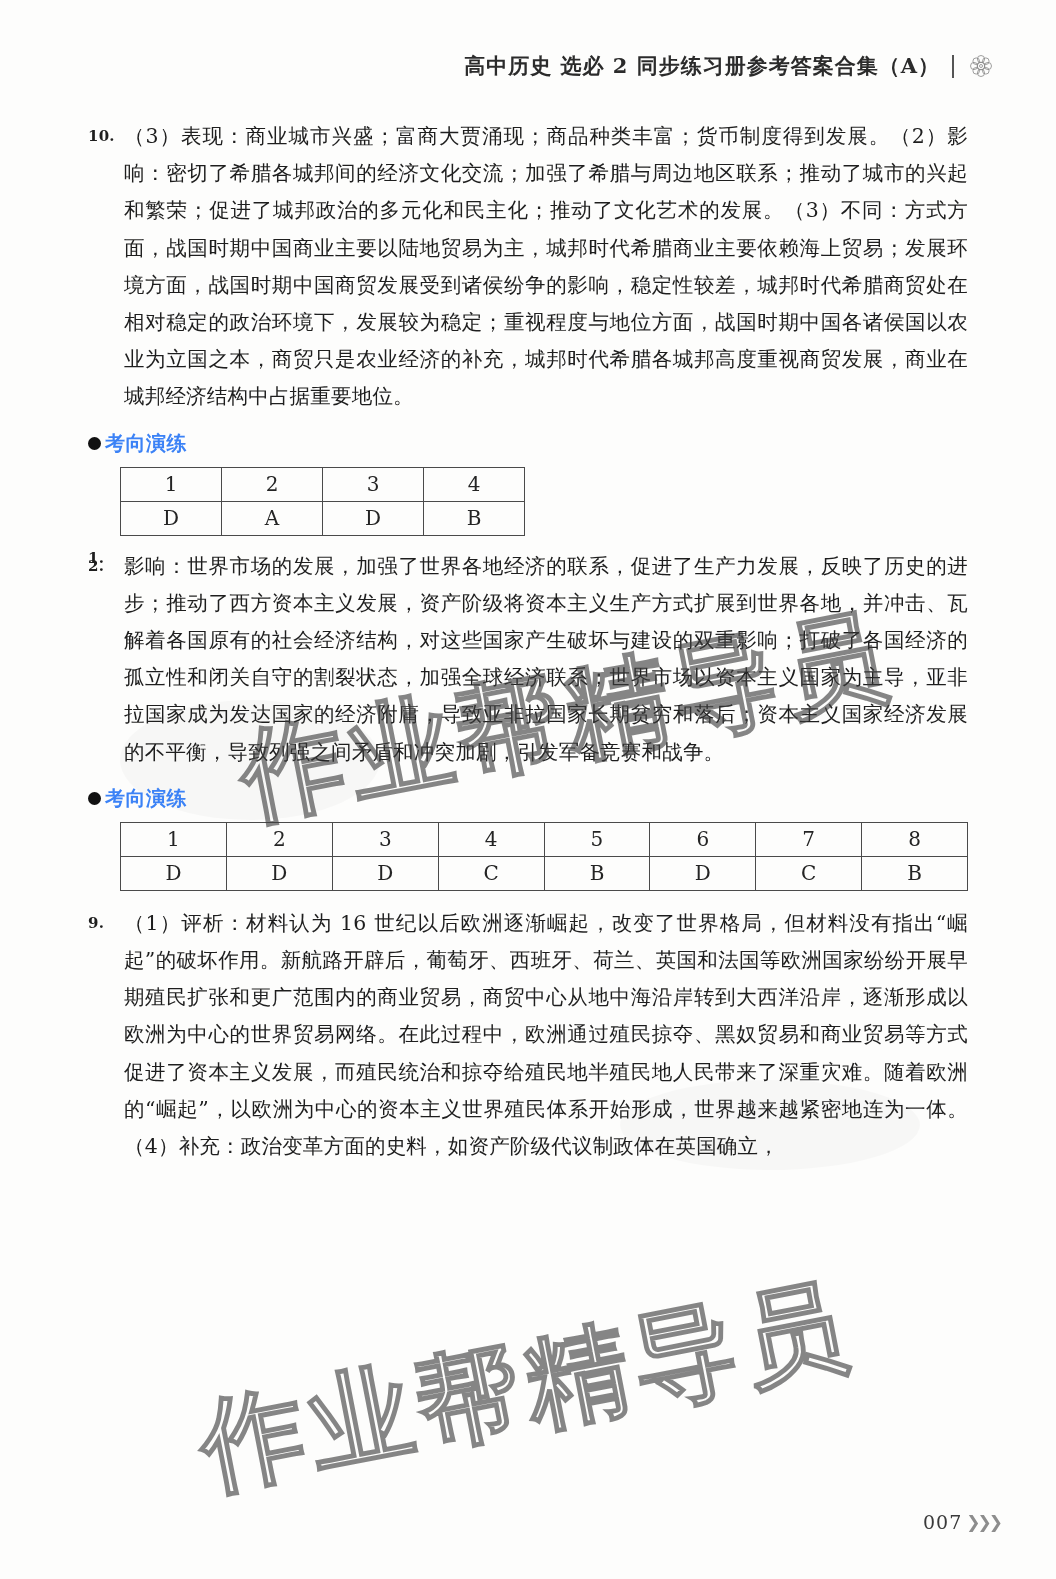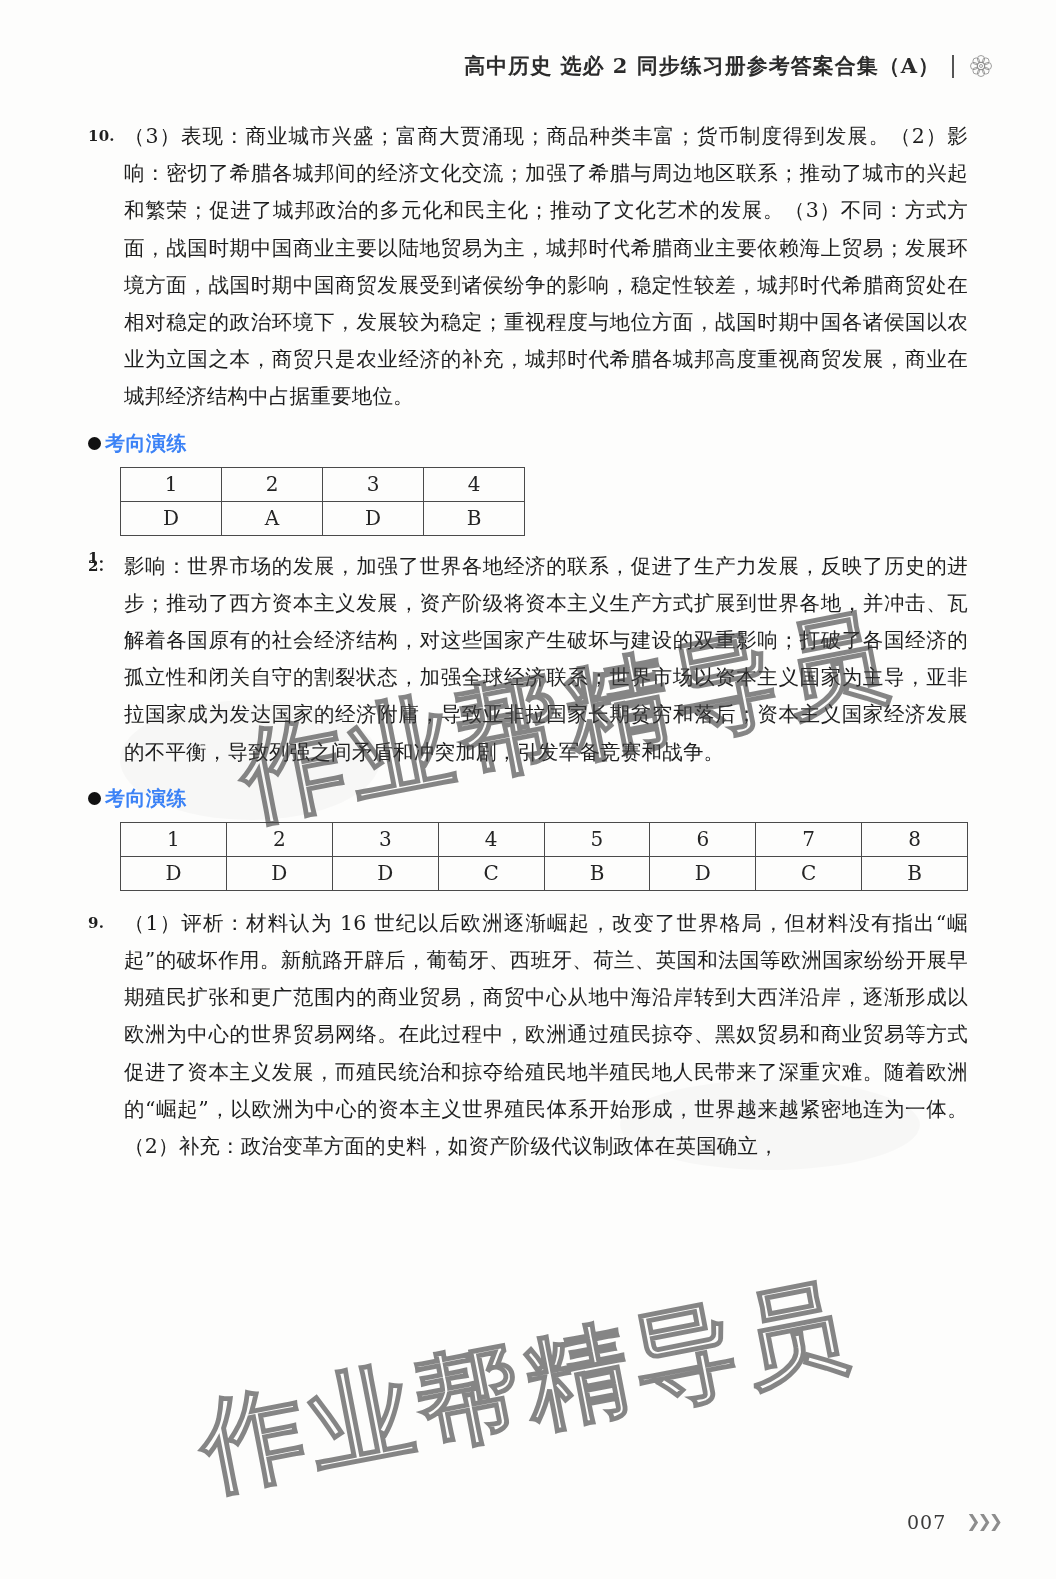--- a/index.html
+++ b/index.html
@@ -130,21 +130,22 @@
     letter-spacing: 2px;
     margin: 26px 0 18px 0;
   }
 
   
   .folio {
     position: absolute;
     right: 56px;
     bottom: 46px;
     display: flex;
-    gap: 20px;
+    align-items: center;
+    gap: 4px;
     font-family: "DejaVu Serif", "Liberation Serif", serif;
     font-size: 19px;
     color: #3a3a3a;
     letter-spacing: 1px;
   }
   .chev {
     font-size: 17px;
     color: #8d8d8d;
     letter-spacing: -3px;
   }
@@ -274,21 +275,21 @@
           <td>C</td>
           <td>B</td>
           <td>D</td>
           <td>C</td>
           <td>B</td>
         </tr>
       </tbody>
     </table>
 
     <p class="para" style="margin-top:14px;">
-      <span class="lead">9.</span><span>（1）评析：材料认为 16 世纪以后欧洲逐渐崛起，改变了世界格局，但材料没有指出“崛起”的破坏作用。新航路开辟后，葡萄牙、西班牙、荷兰、英国和法国等欧洲国家纷纷开展早期殖民扩张和更广范围内的商业贸易，商贸中心从地中海沿岸转到大西洋沿岸，逐渐形成以欧洲为中心的世界贸易网络。在此过程中，欧洲通过殖民掠夺、黑奴贸易和商业贸易等方式促进了资本主义发展，而殖民统治和掠夺给殖民地半殖民地人民带来了深重灾难。随着欧洲的“崛起”，以欧洲为中心的资本主义世界殖民体系开始形成，世界越来越紧密地连为一体。（2）补充：政治变革方面的史料，如资产阶级代议制政体在英国确立，</span>
+      <span class="lead">9.</span><span>（1）评析：材料认为 16 世纪以后欧洲逐渐崛起，改变了世界格局，但材料没有指出“崛起”的破坏作用。新航路开辟后，葡萄牙、西班牙、荷兰、英国和法国等欧洲国家纷纷开展早期殖民扩张和更广范围内的商业贸易，商贸中心从地中海沿岸转到大西洋沿岸，逐渐形成以欧洲为中心的世界贸易网络。在此过程中，欧洲通过殖民掠夺、黑奴贸易和商业贸易等方式促进了资本主义发展，而殖民统治和掠夺给殖民地半殖民地人民带来了深重灾难。随着欧洲的“崛起”，以欧洲为中心的资本主义世界殖民体系开始形成，世界越来越紧密地连为一体。（4）补充：政治变革方面的史料，如资产阶级代议制政体在英国确立，</span>
     </p>
 
   </div>
 
   <div class="watermark wm-1">作业帮精导员</div>
   <div class="watermark wm-2">作业帮精导员</div>
 
   <div class="folio">
     <span>007</span>
     <span class="chev">❯❯❯</span>

